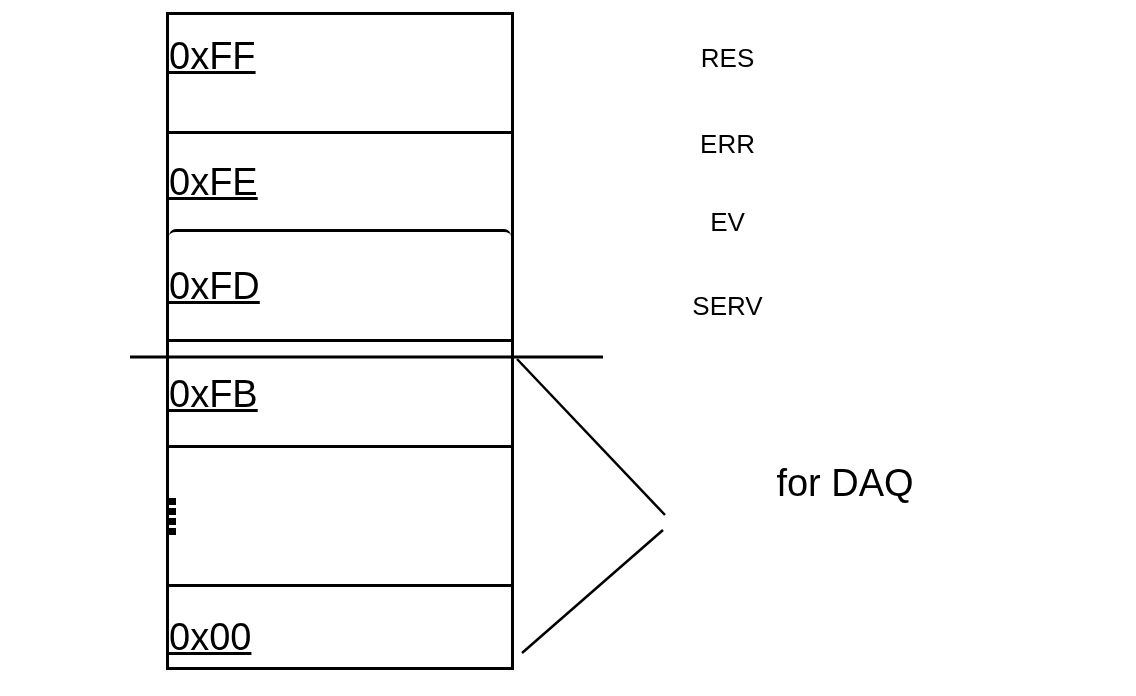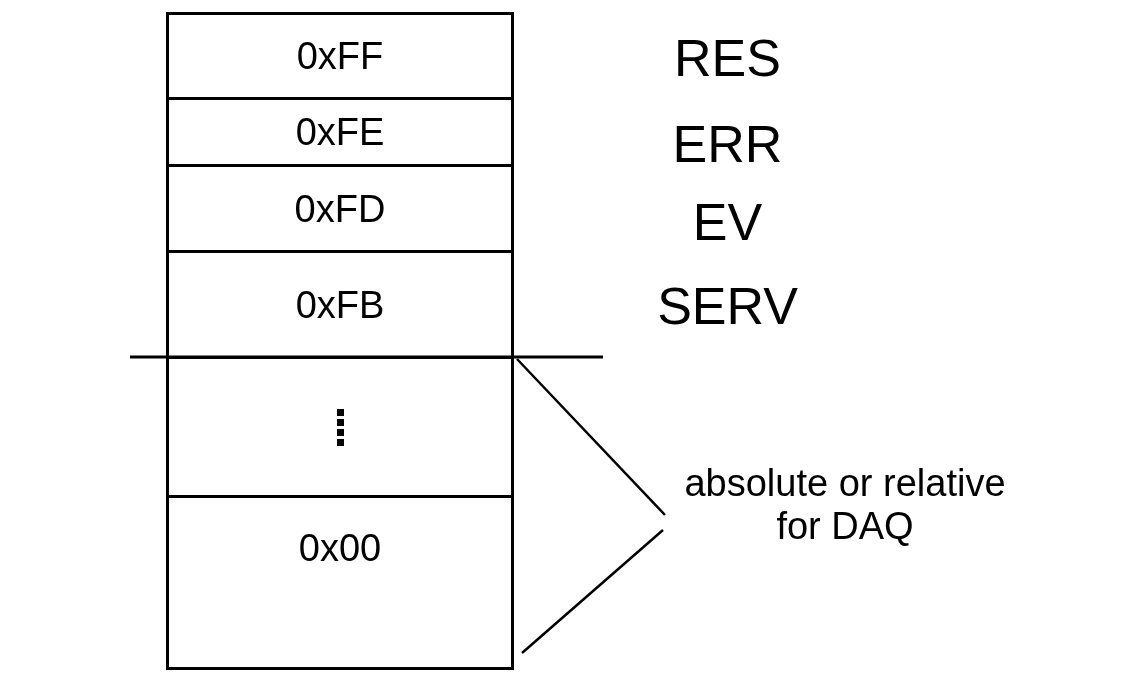--- a/index.html
+++ b/index.html
@@ -25,29 +25,30 @@
     width: 348px;
     height: 658px;
     border: 3px solid #000000;
     box-sizing: border-box;
     background: #ffffff;
   }
   .cell {
     box-sizing: border-box;
     display: flex;
     align-items: center;
-    justify-content: center;
+    justify-content: flex-start;
     font-size: 38px;
     line-height: 1;
     border-top: 3px solid #000000;
+    text-decoration: underline;
   }
   .cell:first-child { border-top: none; }
   .cell.r1 { height: 82px; }
-  .cell.r2 { height: 67px; }
-  .cell.r3 { height: 86px; }
+  .cell.r2 { height: 98px; margin-top: 34px; }
+  .cell.r3 { height: 110px; border-radius: 7px; }
   .cell.r4 { height: 88px; }
   .cell.r5 { height: 106px; }
   .cell.r6 { height: 139px; }
   .cell.r7 { height: 103px; }
 
   
   .vdots {
     display: flex;
     flex-direction: column;
     align-items: center;
@@ -60,21 +61,21 @@
   }
 
   
   .side-label {
     position: absolute;
     left: 640px;
     width: 175px;
     height: 40px;
     line-height: 40px;
     text-align: center;
-    font-size: 52px;
+    font-size: 26px;
   }
   .side-label.l1 { top: 38px; }
   .side-label.l2 { top: 124px; }
   .side-label.l3 { top: 202px; }
   .side-label.l4 { top: 286px; }
 
   
   .annotation {
     position: absolute;
     left: 680px;
@@ -125,21 +126,20 @@
       <span>0x00</span>
     </div>
   </div>
 
   <div class="side-label l1">RES</div>
   <div class="side-label l2">ERR</div>
   <div class="side-label l4">SERV</div>
   <div class="side-label l3">EV</div>
 
   <div class="annotation">
-    <div>absolute or relative</div>
     <div>for DAQ</div>
   </div>
 
   <svg class="lines-overlay" width="1136" height="696" viewBox="0 0 1136 696">
     <line x1="130" y1="357" x2="603" y2="357" stroke="#000000" stroke-width="3"></line>
     <line x1="517" y1="359" x2="665" y2="515" stroke="#000000" stroke-width="2.5"></line>
     <line x1="663" y1="530" x2="522" y2="653" stroke="#000000" stroke-width="2.5"></line>
   </svg>
 
 </div>

